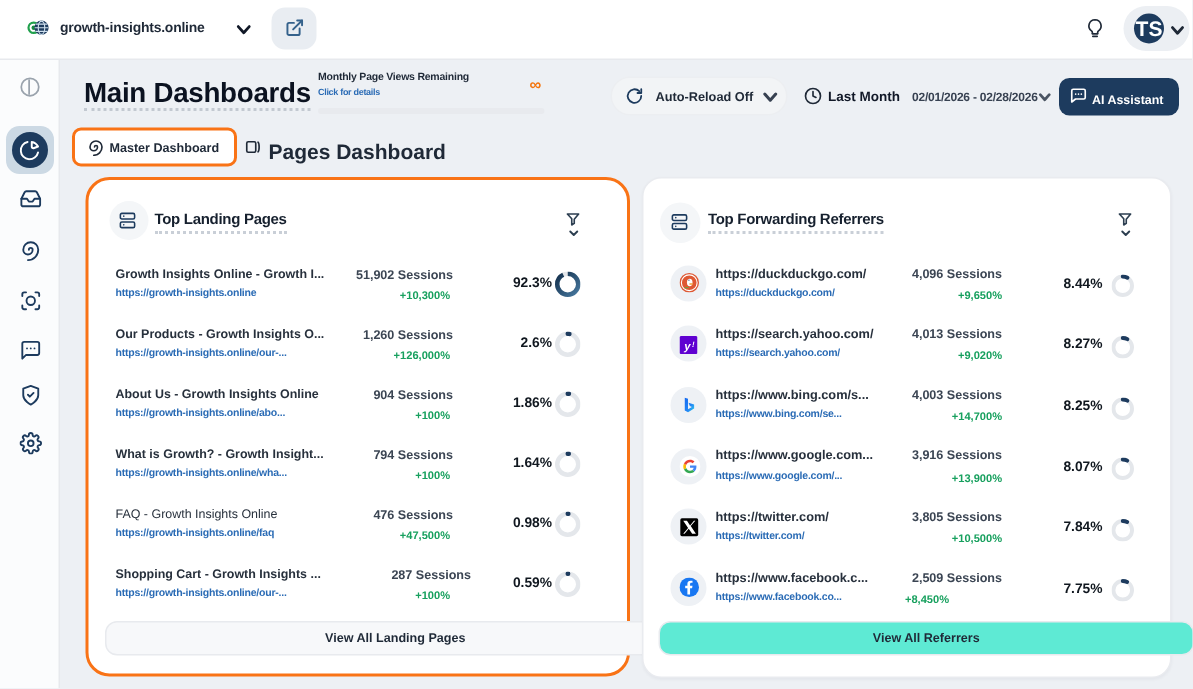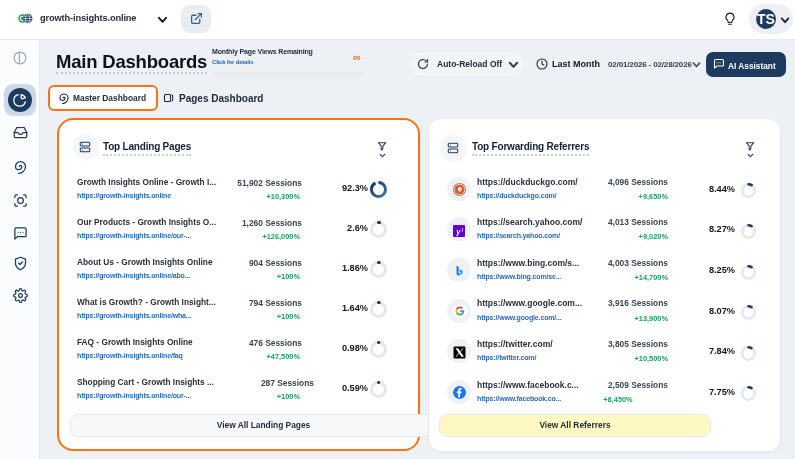--- a/index.html
+++ b/index.html
@@ -107,21 +107,21 @@
 <div class="abs" style="left:728px;top:60.5px;font-size:8.3px;font-weight:700;color:#fff">AI Assistant</div>
 <div class="abs" style="left:48px;top:85px;width:110px;height:26px;background:#fff;border:2px solid #f97316;border-radius:6px"></div>
 <svg class="abs" style="left:58px;top:92px" width="12" height="12" viewBox="0 0 24 24" fill="none" stroke="#1f2937" stroke-width="2.2" stroke-linecap="round" stroke-linejoin="round">
 <path d="M12 12m-2 0a2 2 0 1 1 4 0 5 5 0 0 1-10 0 8 8 0 0 1 16 0 11 11 0 0 1-11 11"></path>
   </svg>
 <div class="abs" style="left:73px;top:93px;font-size:8.4px;font-weight:600;color:#1f2937">Master Dashboard</div>
 <svg class="abs" style="left:163px;top:92px" width="12" height="12" viewBox="0 0 24 24" fill="none" stroke="#1f2937" stroke-width="2.2" stroke-linecap="round" stroke-linejoin="round">
 <rect x="3" y="5" width="12" height="14" rx="2"></rect>
     <path d="M18 5.5c2 1.5 2 11.5 0 13"></path>
   </svg>
-<div class="abs" style="left:179px;top:93px;font-size:10px;font-weight:600;color:#1f2937">Pages Dashboard</div>
+<div class="abs" style="left:179px;top:93px;font-size:14px;font-weight:600;color:#1f2937">Pages Dashboard</div>
 <div class="card" style="left:57px;top:118px;width:363px;height:333px;border:2.5px solid #f97316;border-radius:16px"></div>
 <div class="abs" style="left:73px;top:134px;width:26px;height:26px;background:#f4f6f8;border-radius:50%"></div>
 <svg class="abs" style="left:79.0px;top:141.0px" width="12" height="12" viewBox="0 0 24 24" fill="none" stroke="#1d3b5e" stroke-width="2.1" stroke-linecap="round" stroke-linejoin="round">
     <rect x="2.5" y="2.5" width="19" height="7.5" rx="2"></rect>
     <rect x="2.5" y="14" width="19" height="7.5" rx="2"></rect>
     <line x1="7" y1="6.2" x2="7.01" y2="6.2"></line>
     <line x1="7" y1="17.8" x2="7.01" y2="17.8"></line>
   </svg>
 <div class="abs" style="left:103px;top:140.5px;font-size:10px;font-weight:700;letter-spacing:-0.2px;color:#16202e;padding-bottom:2px;border-bottom:2px dotted #c9cfd7">Top Landing Pages</div>
 <svg class="abs" style="left:377.0px;top:141.3px" width="10" height="10" viewBox="0 0 24 24" fill="none" stroke="#2c3e50" stroke-width="2.6" stroke-linejoin="round">
@@ -165,21 +165,21 @@
   </svg>
 <div class="abs" style="left:77px;top:297.0px;font-size:8.3px;font-weight:600;color:#27303c">What is Growth? - Growth Insight...</div>
 <div class="abs" style="left:77px;top:312.0px;font-size:7px;font-weight:600;letter-spacing:-0.15px;color:#2a6bb5">https://growth-insights.online/wha...</div>
 <div class="abs" style="left:202px;top:298.0px;width:100px;text-align:right;font-size:8.4px;font-weight:600;color:#3b4553">794 Sessions</div>
 <div class="abs" style="left:202px;top:311.5px;width:98px;text-align:right;font-size:7.4px;font-weight:700;color:#17a05e">+100%</div>
 <div class="abs" style="left:288px;top:303.0px;width:80px;text-align:right;font-size:9.2px;font-weight:700;color:#10171f">1.64%</div>
 <svg class="abs" style="left:370.0px;top:301.0px" width="17" height="17" viewBox="0 0 17 17">
     <circle cx="8.5" cy="8.5" r="7.00" fill="none" stroke="#e4e7eb" stroke-width="3.0"></circle>
     <circle cx="8.5" cy="8.5" r="7.00" fill="none" stroke="#1d3b5e" stroke-width="3.0" stroke-dasharray="0.72 43.26" stroke-linecap="round" transform="rotate(-90 8.5 8.5)"></circle>
   </svg>
-<div class="abs" style="left:77px;top:337.0px;font-size:8.3px;font-weight:700;color:#27303c">FAQ - Growth Insights Online</div>
+<div class="abs" style="left:77px;top:337.0px;font-size:8.3px;font-weight:400;color:#27303c">FAQ - Growth Insights Online</div>
 <div class="abs" style="left:77px;top:352.0px;font-size:7px;font-weight:600;letter-spacing:-0.15px;color:#2a6bb5">https://growth-insights.online/faq</div>
 <div class="abs" style="left:202px;top:338.0px;width:100px;text-align:right;font-size:8.4px;font-weight:600;color:#3b4553">476 Sessions</div>
 <div class="abs" style="left:202px;top:351.5px;width:98px;text-align:right;font-size:7.4px;font-weight:700;color:#17a05e">+47,500%</div>
 <div class="abs" style="left:288px;top:343.0px;width:80px;text-align:right;font-size:9.2px;font-weight:700;color:#10171f">0.98%</div>
 <svg class="abs" style="left:370.0px;top:341.0px" width="17" height="17" viewBox="0 0 17 17">
     <circle cx="8.5" cy="8.5" r="7.00" fill="none" stroke="#e4e7eb" stroke-width="3.0"></circle>
     <circle cx="8.5" cy="8.5" r="7.00" fill="none" stroke="#1d3b5e" stroke-width="3.0" stroke-dasharray="0.43 43.55" stroke-linecap="round" transform="rotate(-90 8.5 8.5)"></circle>
   </svg>
 <div class="abs" style="left:77px;top:377.0px;font-size:8.3px;font-weight:600;color:#27303c">Shopping Cart - Growth Insights ...</div>
 <div class="abs" style="left:77px;top:392.0px;font-size:7px;font-weight:600;letter-spacing:-0.15px;color:#2a6bb5">https://growth-insights.online/our-...</div>
@@ -299,12 +299,12 @@
     </svg></div>
 <div class="abs" style="left:477px;top:379.6px;font-size:8.5px;font-weight:600;color:#27303c">https://www.facebook.c...</div>
 <div class="abs" style="left:477px;top:394.7px;font-size:7px;font-weight:600;letter-spacing:-0.15px;color:#2a6bb5">https://www.facebook.co...</div>
 <div class="abs" style="left:568px;top:379.6px;width:100px;text-align:right;font-size:8.4px;font-weight:600;color:#3b4553">2,509 Sessions</div>
 <div class="abs" style="left:568px;top:394.7px;width:100px;text-align:center;font-size:7.4px;font-weight:700;color:#17a05e">+8,450%</div>
 <div class="abs" style="left:655px;top:386.8px;width:80px;text-align:right;font-size:9.2px;font-weight:700;color:#10171f">7.75%</div>
 <svg class="abs" style="left:740.5px;top:386.3px" width="15" height="15" viewBox="0 0 15 15">
     <circle cx="7.5" cy="7.5" r="6.20" fill="none" stroke="#e4e7eb" stroke-width="2.6"></circle>
     <circle cx="7.5" cy="7.5" r="6.20" fill="none" stroke="#1d3b5e" stroke-width="2.6" stroke-dasharray="3.02 35.94" stroke-linecap="round" transform="rotate(-90 7.5 7.5)"></circle>
   </svg>
-<div class="abs" style="left:439px;top:414px;width:272px;height:23px;background:#fef9c3;border:1px solid #e8eaee;border-radius:8px;text-align:center;line-height:21px;font-size:8.4px;font-weight:600;color:#1f2937">View All Referrers</div>
+<div class="abs" style="left:439px;top:414px;width:357px;height:23px;background:#5eead4;border:1px solid #e8eaee;border-radius:8px;text-align:center;line-height:21px;font-size:8.4px;font-weight:600;color:#1f2937">View All Referrers</div>
 </body></html>

